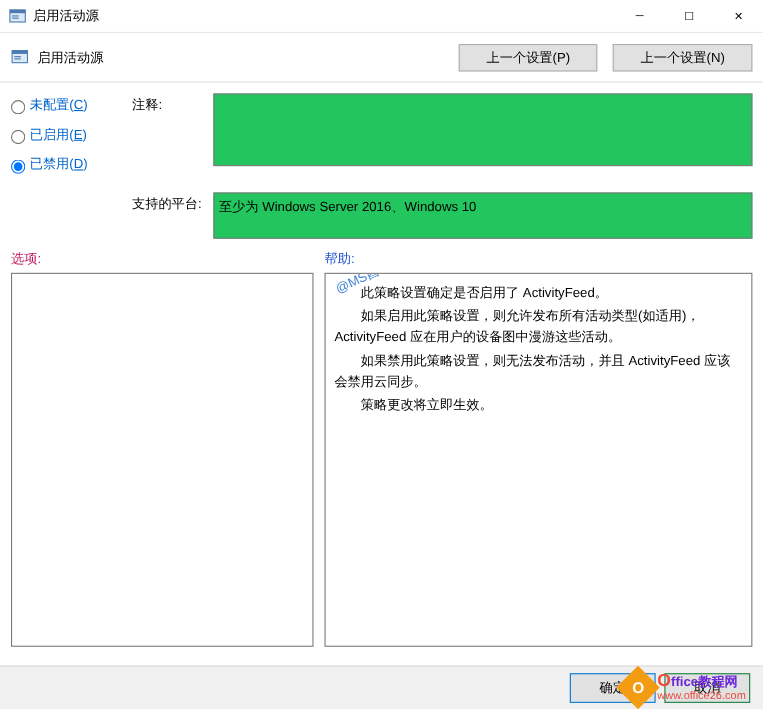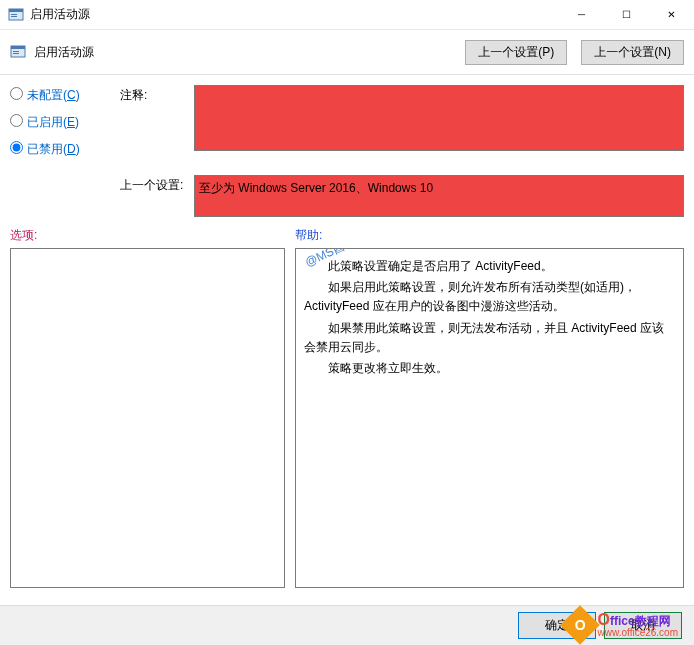--- a/index.html
+++ b/index.html
@@ -43,52 +43,52 @@
       padding: 6px 10px;
       gap: 8px;
     }
     .header-icon {
       width: 16px; height: 16px;
       display: inline-flex;
     }
     .nav-btn {
       border: 1px solid #adadad;
       background: #e1e1e1;
-      padding: 3px 12px;
+      padding: 3px 24px;
       font-size: 12px;
       font-family: inherit;
       cursor: pointer;
       margin-left: 6px;
     }
 
     .divider { height: 1px; background: #e1e1e1; margin: 0 0 10px 0; }
 
     .config-area {
       display: flex;
       padding: 0 10px;
       gap: 10px;
     }
     .radio-col { width: 100px; padding-top: 2px; }
     .radio-row {
-      display: flex; align-items: flex-start;
+      display: flex; align-items: flex-end;
       margin-bottom: 10px;
       font-size: 12px;
       color: #0066cc;
     }
     .radio-row input { margin-right: 4px; }
     .radio-row .hotkey { text-decoration: underline; }
 
     .right-col { flex: 1; display: flex; flex-direction: column; gap: 24px; }
     .field-row { display: flex; gap: 6px; }
     .field-label { width: 68px; text-align: left; color: #0066cc; padding-top: 2px; }
     .plain-label { color: #000; }
     .textarea-box {
       flex: 1;
       border: 1px solid #7a7a7a;
-      background: #ef4444;
+      background: #22c55e;
       position: relative;
       padding: 4px;
       font-size: 12px;
       font-family: inherit;
       resize: none;
       overflow-y: scroll;
     }
     .comment-box { height: 66px; }
     .platform-box { height: 42px; }
 
@@ -226,21 +226,21 @@
       <input type="radio" name="state" checked="" style="">
       <span>已禁用(<span class="hotkey">D</span>)</span>
     </label>
   </div>
   <div class="right-col">
     <div class="field-row">
       <div class="field-label plain-label">注释:</div>
       <textarea class="textarea-box comment-box" style=""></textarea>
     </div>
     <div class="field-row">
-      <div class="field-label plain-label">上一个设置:</div>
+      <div class="field-label plain-label">支持的平台:</div>
       <textarea class="textarea-box platform-box" readonly="" style="">至少为 Windows Server 2016、Windows 10</textarea>
     </div>
   </div>
 </div>
 
 <div class="lower-labels">
   <div class="left-lbl plain-label">选项:</div>
   <div class="right-lbl plain-label">帮助:</div>
 </div>
 

